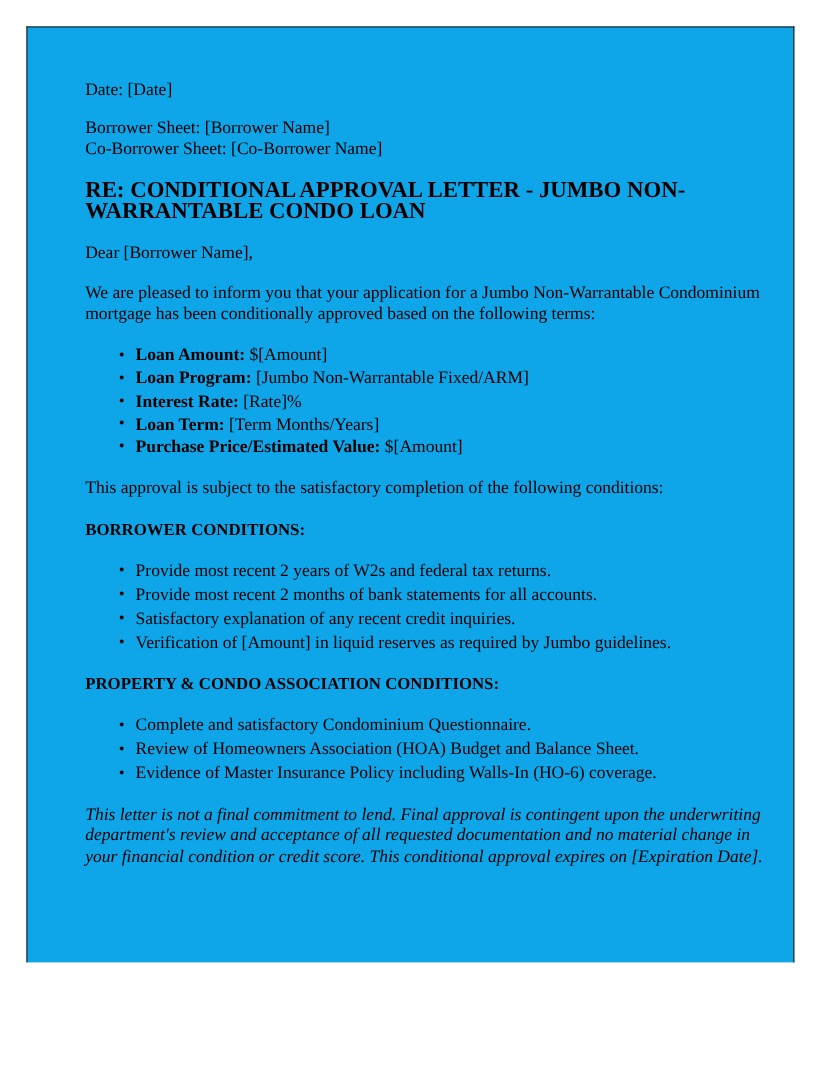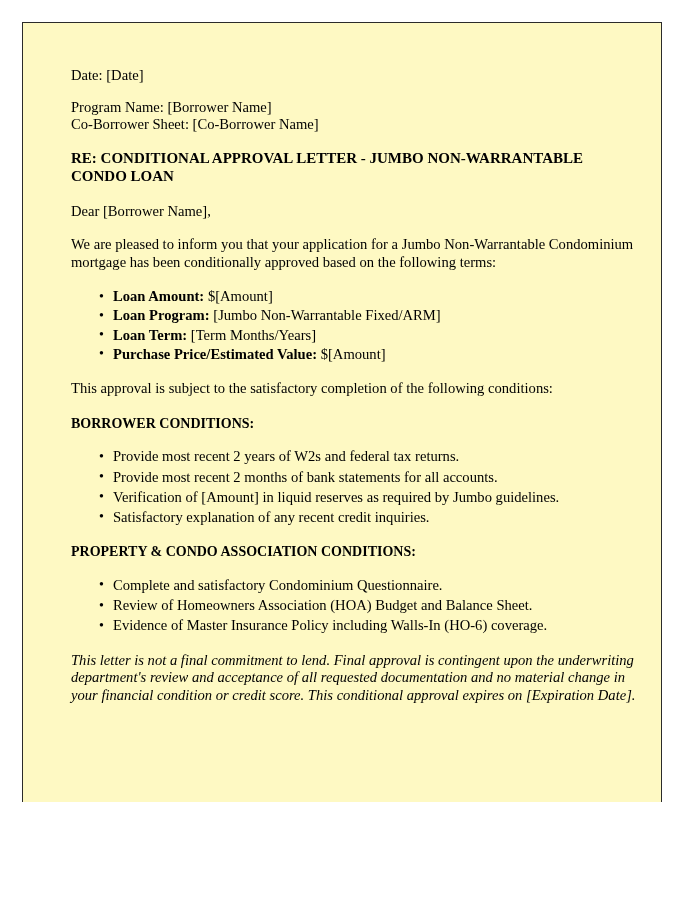--- a/index.html
+++ b/index.html
@@ -20,21 +20,21 @@
   
   .page-frame {
     position: absolute;
     left: 22px;
     top: 22px;
     width: 640px;
     height: 780px;
     border: 1px solid #2b2b2b;
     border-bottom: none;
     box-sizing: border-box;
-    background: #fef9c3;
+    background: #0ea5e9;
   }
 
   .page-body {
     position: absolute;
     left: 48px;
     top: 44px;
     width: 592px;
     font-size: 14.6px;
     line-height: 17.6px;
   }
@@ -46,21 +46,21 @@
     margin-bottom: 14px;
   }
 
   .addr-block {
     margin: 0 0 17px 0;
     line-height: 17.4px;
   }
 
   .letter-title {
     font-weight: bold;
-    font-size: 15px;
+    font-size: 19px;
     line-height: 17.6px;
     margin: 0 0 17px 0;
     width: 560px;
   }
 
   .section-heading {
     font-weight: bold;
     font-size: 14px;
     line-height: 17.6px;
     margin: 0 0 16px 0;
@@ -106,58 +106,62 @@
 </style>
 </head>
 <body>
 
 <div class="page-frame">
   <div class="page-body">
 
     <div class="block tight">Date: [Date]</div>
 
     <div class="addr-block">
-      <div>Program Name: [Borrower Name]</div>
+      <div>Borrower Sheet: [Borrower Name]</div>
       <div>Co-Borrower Sheet: [Co-Borrower Name]</div>
     </div>
 
     <div class="letter-title">RE: CONDITIONAL APPROVAL LETTER - JUMBO NON-WARRANTABLE CONDO LOAN</div>
 
     <div class="block">Dear [Borrower Name],</div>
 
     <p class="para w-intro">We are pleased to inform you that your application for a Jumbo Non-Warrantable Condominium mortgage has been conditionally approved based on the following terms:</p>
 
     <ul class="doc-list terms">
       <li>
         <span class="lbl">Loan Amount:</span>
         <span>$[Amount]</span>
       </li>
       <li>
         <span class="lbl">Loan Program:</span>
         <span>[Jumbo Non-Warrantable Fixed/ARM]</span>
       </li>
       <li>
+        <span class="lbl">Interest Rate:</span>
+        <span>[Rate]%</span>
+      </li>
+      <li>
         <span class="lbl">Loan Term:</span>
         <span>[Term Months/Years]</span>
       </li>
       <li>
         <span class="lbl">Purchase Price/Estimated Value:</span>
         <span>$[Amount]</span>
       </li>
     </ul>
 
     <p class="para">This approval is subject to the satisfactory completion of the following conditions:</p>
 
     <div class="section-heading">BORROWER CONDITIONS:</div>
 
     <ul class="doc-list">
       <li class="w-conditionbullet">Provide most recent 2 years of W2s and federal tax returns.</li>
       <li class="w-conditionbullet">Provide most recent 2 months of bank statements for all accounts.</li>
+      <li class="w-conditionbullet">Satisfactory explanation of any recent credit inquiries.</li>
       <li class="w-conditionbullet">Verification of [Amount] in liquid reserves as required by Jumbo guidelines.</li>
-      <li class="w-conditionbullet">Satisfactory explanation of any recent credit inquiries.</li>
     </ul>
 
     <div class="section-heading">PROPERTY &amp; CONDO ASSOCIATION CONDITIONS:</div>
 
     <ul class="doc-list">
       <li class="w-conditionbullet">Complete and satisfactory Condominium Questionnaire.</li>
       <li class="w-conditionbullet">Review of Homeowners Association (HOA) Budget and Balance Sheet.</li>
       <li class="w-conditionbullet">Evidence of Master Insurance Policy including Walls-In (HO-6) coverage.</li>
     </ul>
 

